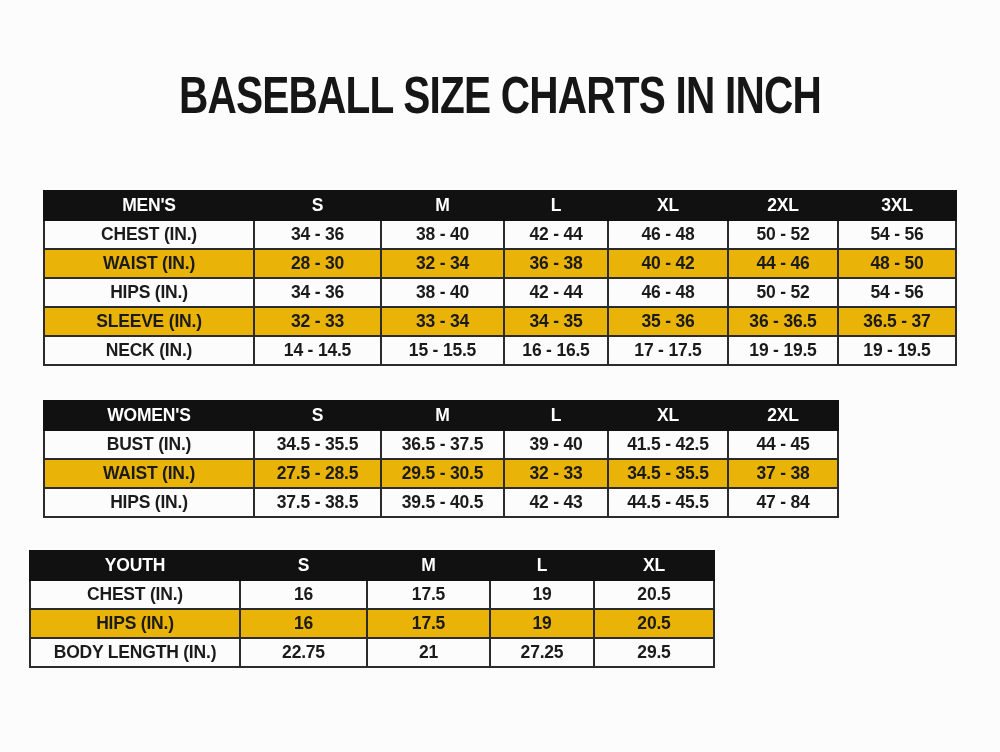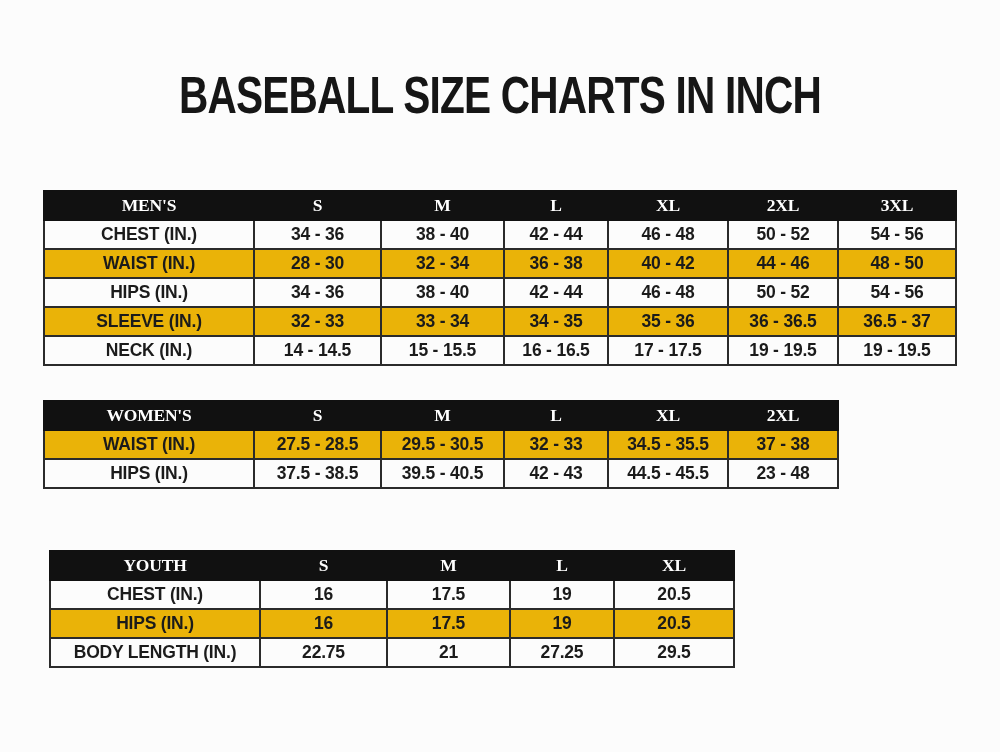--- a/index.html
+++ b/index.html
@@ -29,31 +29,30 @@
     position: absolute;
     border-collapse: collapse;
     table-layout: fixed;
     font-family: "Liberation Sans", sans-serif;
     font-weight: 700;
     color: #1b1b1b;
     letter-spacing: -0.2px;
   }
   .t-mens   { top: 190px; left: 43px; }
   .t-womens { top: 400px; left: 43px; padding-left: 22px; }
-  .t-youth  { top: 550px; left: 49px; }
+  .t-youth  { top: 550px; left: 29px; }
 
   .size-table th {
     background: #111111;
     color: #ffffff;
     border: 2px solid #111111;
     height: 27px;
     font-size: 17.5px;
     text-align: center;
     padding: 0 2px;
-    font-family: Liberation Serif, serif;
   }
   .size-table td {
     border: 2px solid #2b2b2b;
     height: 27px;
     font-size: 17.5px;
     text-align: center;
     background: #fcfcfc;
     padding: 0 2px;
     white-space: nowrap;
   }
@@ -146,35 +145,43 @@
         <tr>
           <th>WOMEN'S</th>
           <th>S</th>
           <th>M</th>
           <th>L</th>
           <th>XL</th>
           <th>2XL</th>
         </tr>
       </thead>
       <tbody>
+        <tr>
+          <td>BUST (IN.)</td>
+          <td>34.5 - 35.5</td>
+          <td>36.5 - 37.5</td>
+          <td>39 - 40</td>
+          <td>41.5 - 42.5</td>
+          <td>44 - 45</td>
+        </tr>
         <tr class="alt">
           <td>WAIST (IN.)</td>
           <td>27.5 - 28.5</td>
           <td>29.5 - 30.5</td>
           <td>32 - 33</td>
           <td>34.5 - 35.5</td>
           <td>37 - 38</td>
         </tr>
         <tr>
           <td>HIPS (IN.)</td>
           <td>37.5 - 38.5</td>
           <td>39.5 - 40.5</td>
           <td>42 - 43</td>
           <td>44.5 - 45.5</td>
-          <td>23 - 48</td>
+          <td>47 - 84</td>
         </tr>
       </tbody>
     </table>
   <table class="size-table t-youth">
       <colgroup>
         <col style="width: 210px;">
         <col style="width: 127px;">
         <col style="width: 123px;">
         <col style="width: 104px;">
         <col style="width: 120px;">

